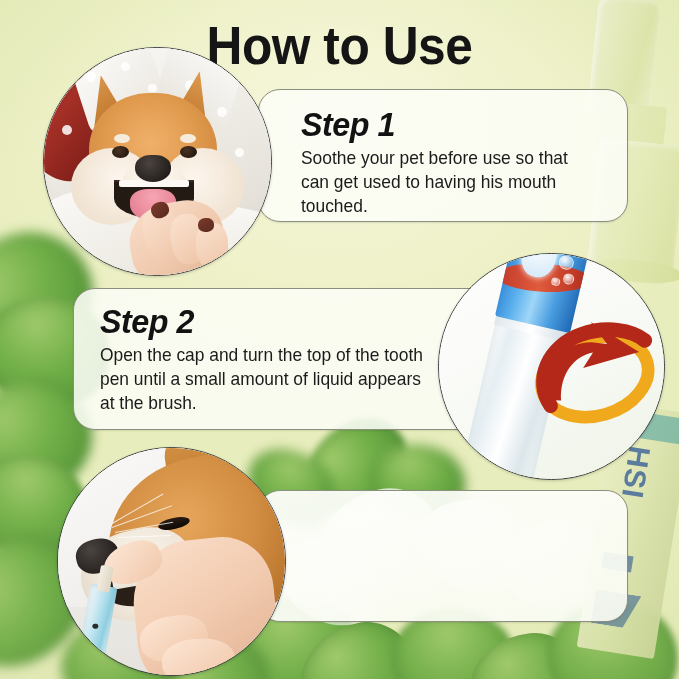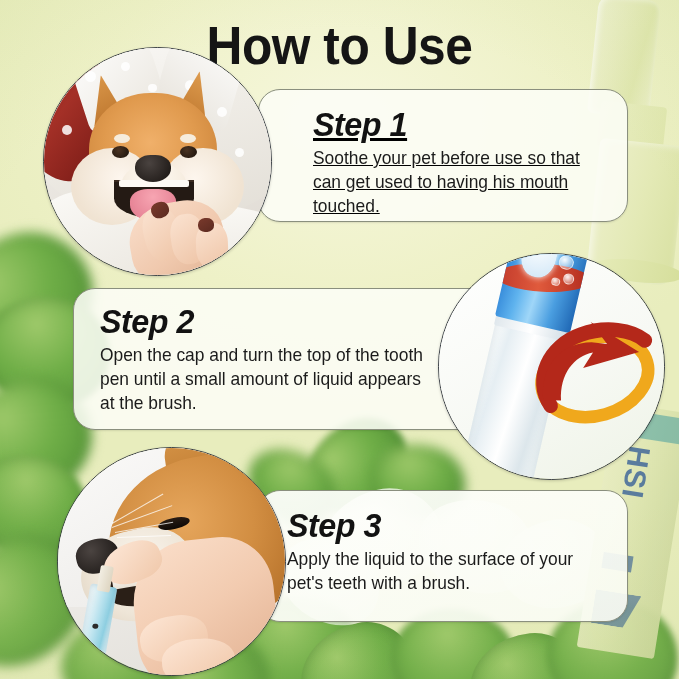--- a/index.html
+++ b/index.html
@@ -72,21 +72,21 @@
     background:rgba(252,253,246,.88);
     border:1px solid #8a8f7e;
     border-radius:22px;
     box-shadow:0 1px 2px rgba(0,0,0,.10);
   }
   .card-1{left:258px;top:89px;width:368px;height:131px;}
   .card-2{left:73px;top:288px;width:452px;height:140px;}
   .card-3{left:258px;top:490px;width:368px;height:130px;}
 
   .card-inner{position:absolute;}
-  .ci-1{left:54px;top:14px;width:312px;text-decoration:underline;}
+  .ci-1{left:42px;top:14px;width:312px;}
   .ci-2{left:26px;top:12px;width:350px;}
   .ci-3{left:28px;top:14px;width:312px;}
 
   .step-label{
     font-family:"Liberation Sans Narrow","Liberation Sans",sans-serif;
     font-weight:700;font-style:italic;font-size:34px;line-height:40px;
     color:#121212;letter-spacing:-0.5px;margin:0 0 2px 0;transform:scaleX(.95);
     transform-origin:left center;
   }
   .step-body{
@@ -342,24 +342,20 @@
       <svg class="p2-arrow" viewBox="0 0 140 130">
         <ellipse cx="66" cy="66" rx="56" ry="40" fill="none" stroke="#f0a81c" stroke-width="13" transform="rotate(-16 66 66)"></ellipse>
         <path d="M14 82 C 4 50, 30 22, 64 20 C 92 18, 116 30, 126 44" fill="none" stroke="#b4281a" stroke-width="15" stroke-linecap="round" transform="rotate(-16 66 66)"></path>
         <path d="M24 96 C 12 62, 28 34, 58 26 L 74 24 L 52 6 L 108 24 L 56 54 L 62 36 C 44 44, 34 66, 42 92 Z" fill="#b4281a" transform="rotate(14 66 66) translate(-4 6)"></path>
       </svg>
     </div>
   </div>
 
   <div class="card card-3">
     <div class="card-3-tint"></div>
-    <div class="card-inner ci-3">
-      <div class="step-label">Step 3</div>
-      <div class="step-body">Apply the liquid to the surface of your pet's teeth with a brush.</div>
-    </div>
   </div>
 
   <div class="circ circ-3">
     <div class="ph">
       <div class="p3-bg"></div>
       <div class="p3-wall"></div>
       <div class="p3-neck"></div>
       <div class="p3-earR"></div>
       <div class="p3-head"></div>
       <div class="p3-muz"></div>

